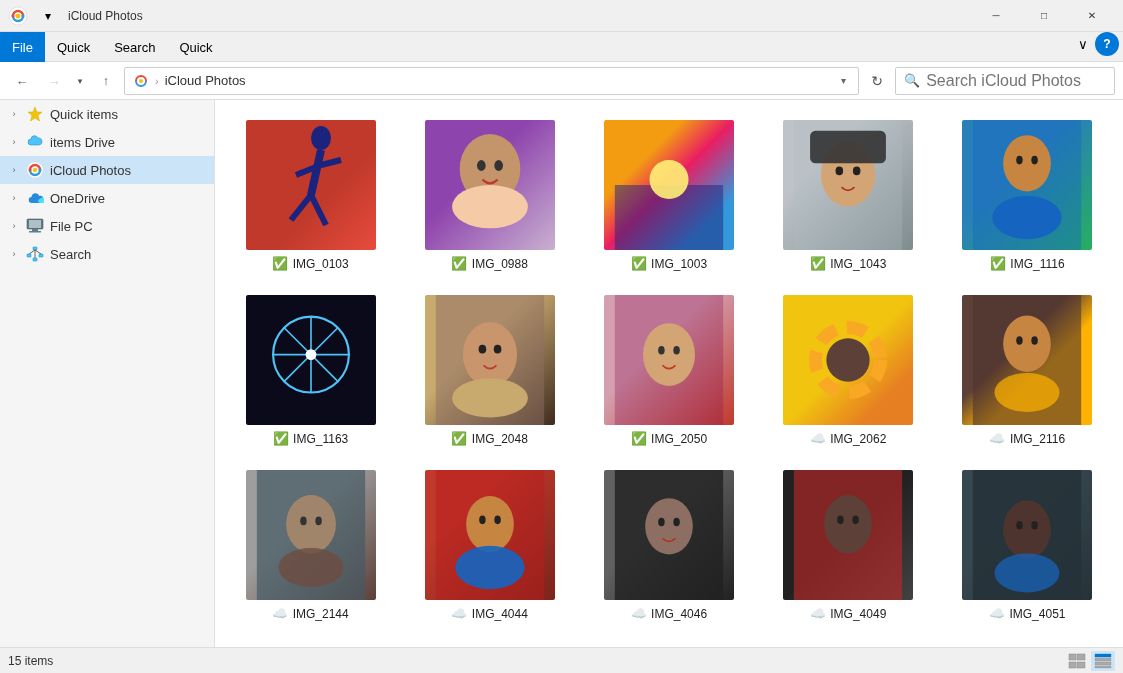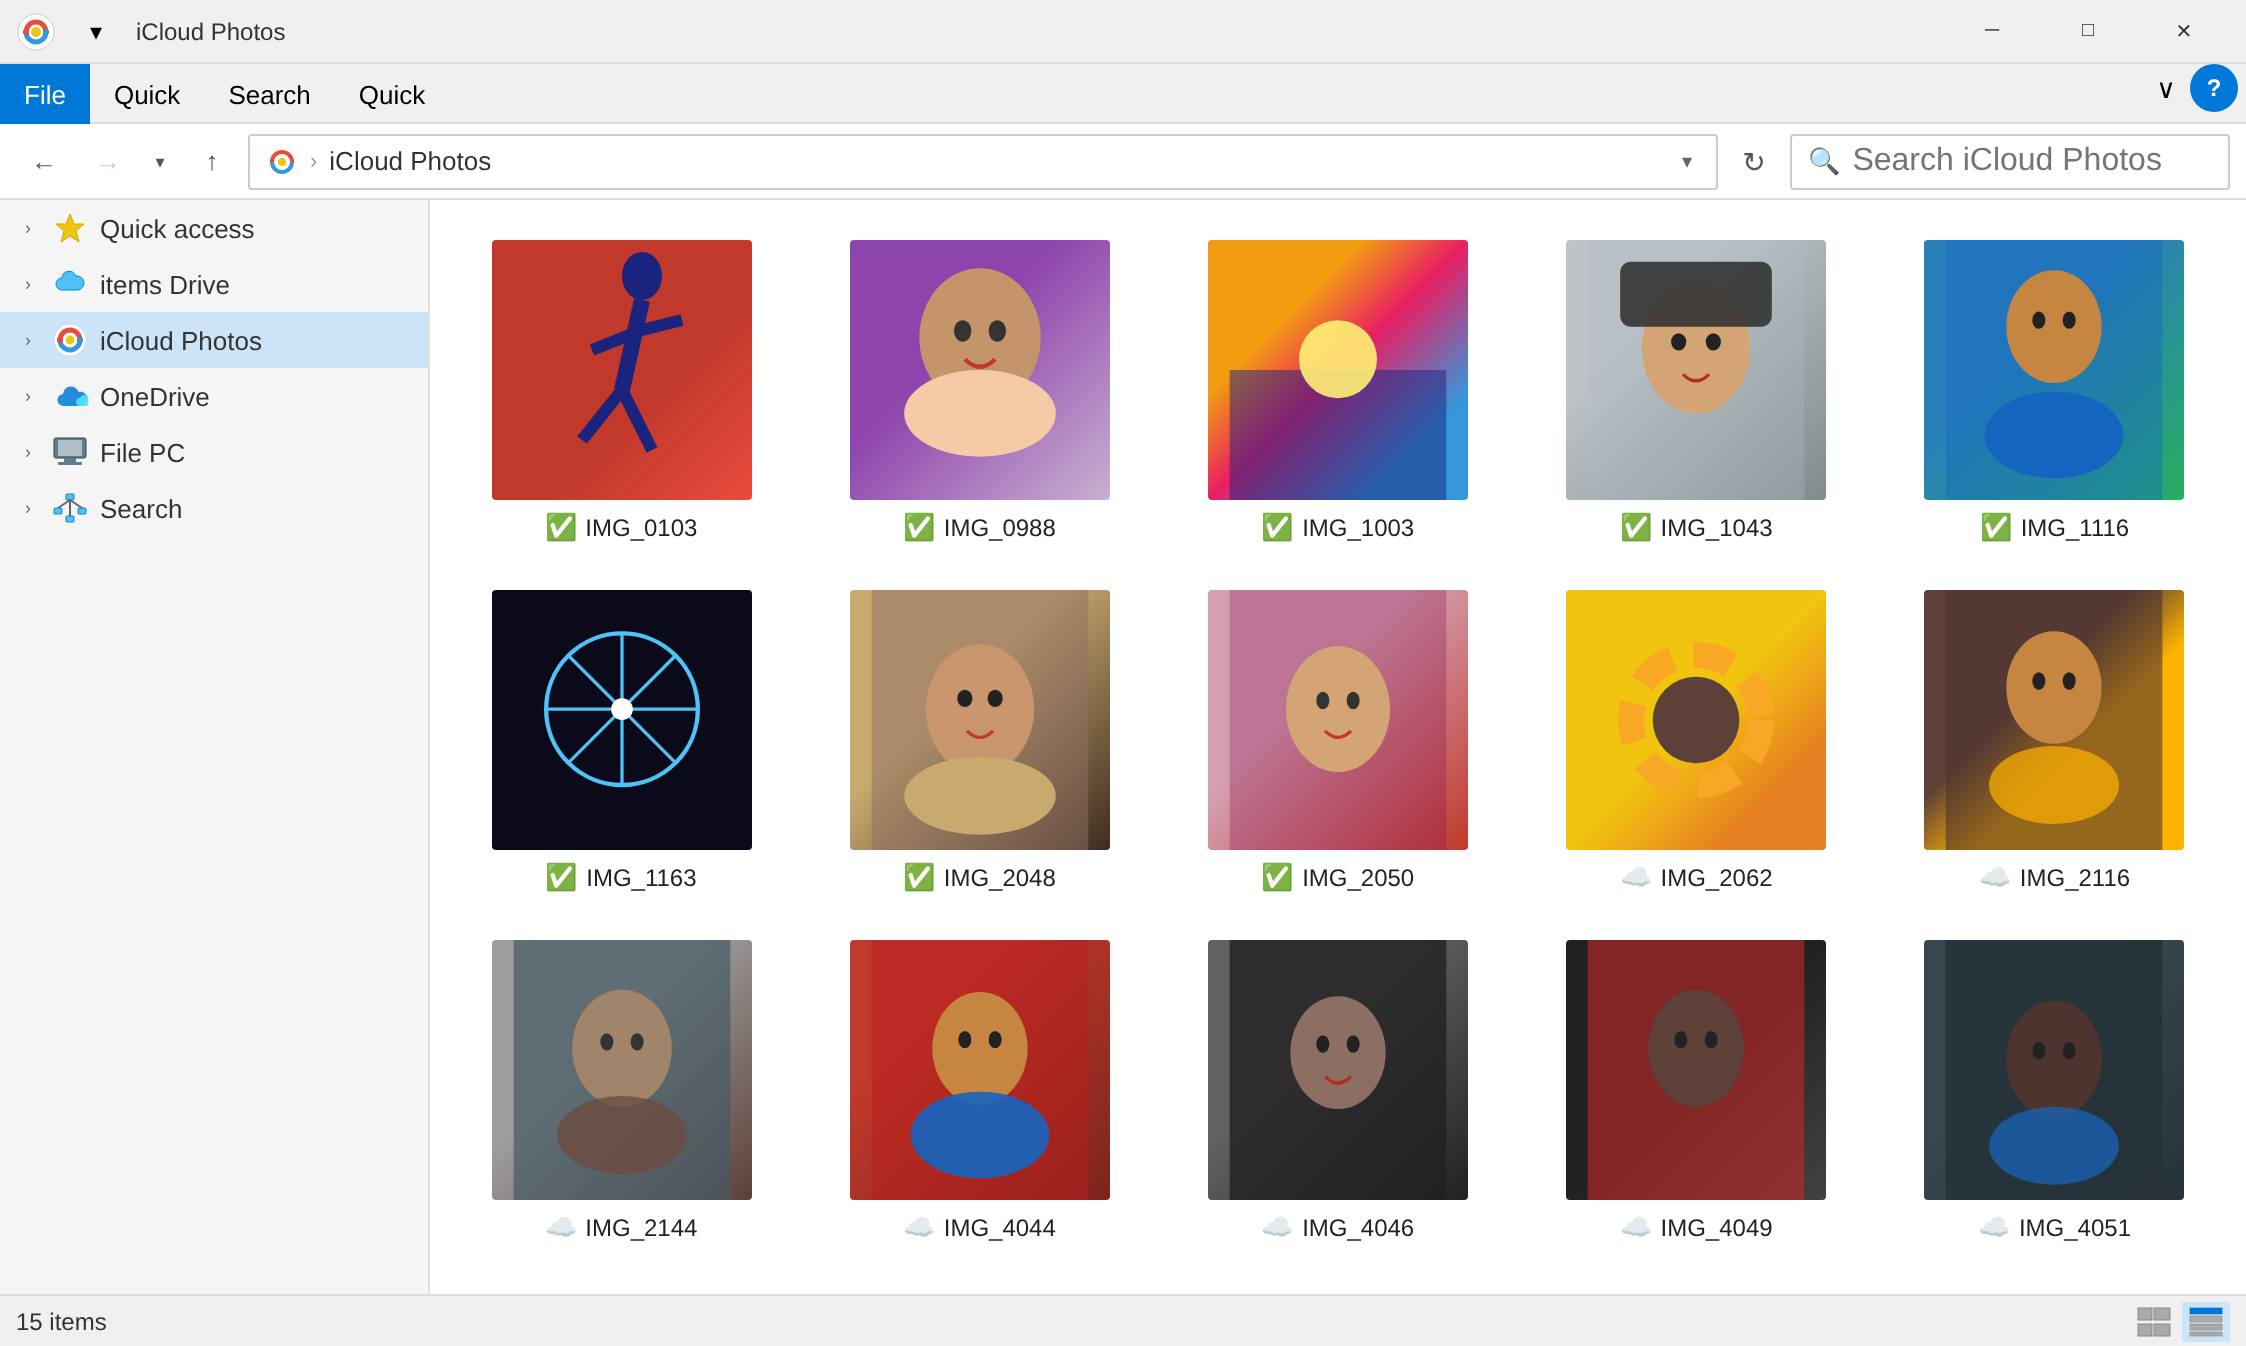--- a/index.html
+++ b/index.html
@@ -303,21 +303,21 @@
 
   <div class="sidebar">
 
     <div class="sidebar-item">
       <span class="sidebar-expand">›</span>
       <span class="sidebar-icon">
         <svg width="16" height="16" viewBox="0 0 16 16">
             <polygon points="8,1 10,6 15,6 11,9.5 12.5,15 8,12 3.5,15 5,9.5 1,6 6,6" fill="#f1c40f" stroke="#d4a800" stroke-width="0.5"></polygon>
           </svg>
       </span>
-      <span class="sidebar-label">Quick access</span>
+      <span class="sidebar-label">Quick items</span>
     </div>
 
     <div class="sidebar-item">
       <span class="sidebar-expand">›</span>
       <span class="sidebar-icon">
         <svg width="16" height="16" viewBox="0 0 16 16">
           <path d="M12 11H4a3 3 0 0 1 0-6 3.5 3.5 0 0 1 6.8-1A3 3 0 0 1 12 11z" fill="#4fc3f7" stroke="#0288d1" stroke-width="0.5"></path>
         </svg>
       </span>
       <span class="sidebar-label">items Drive</span>

